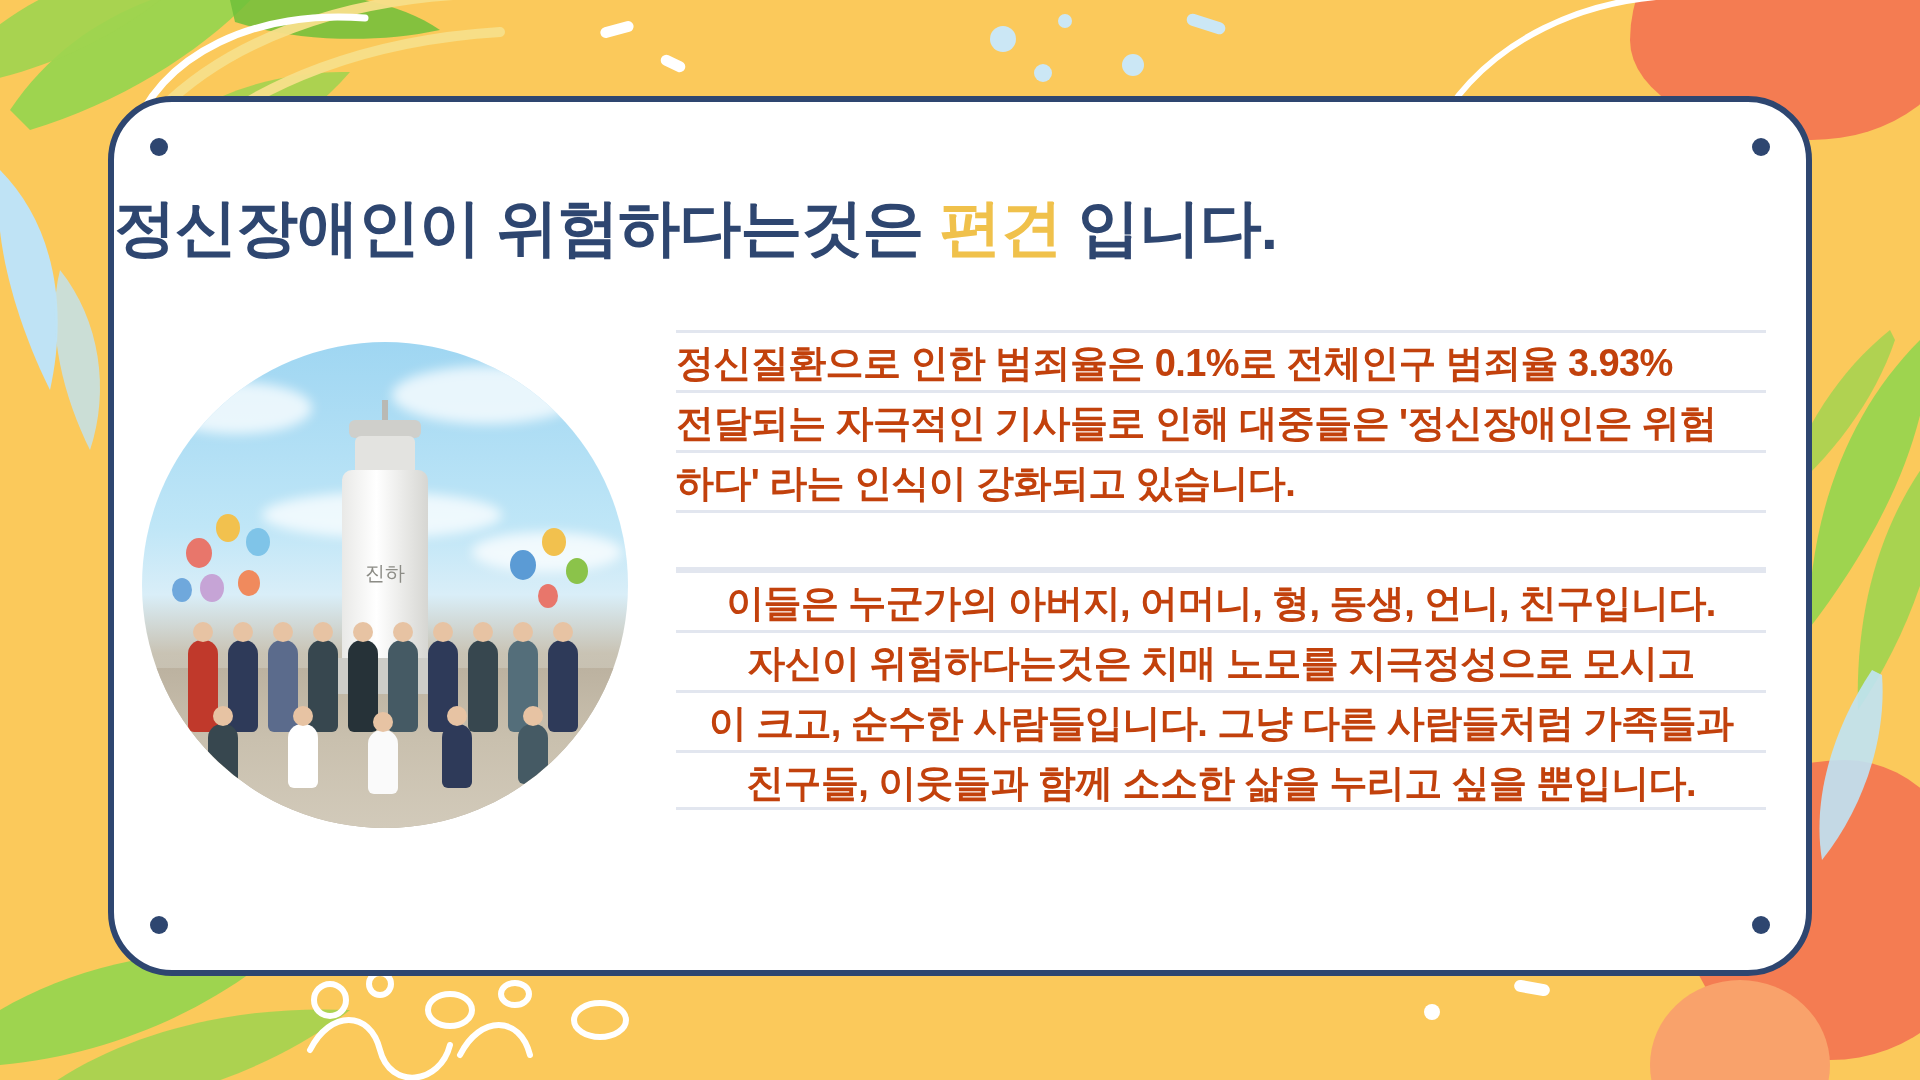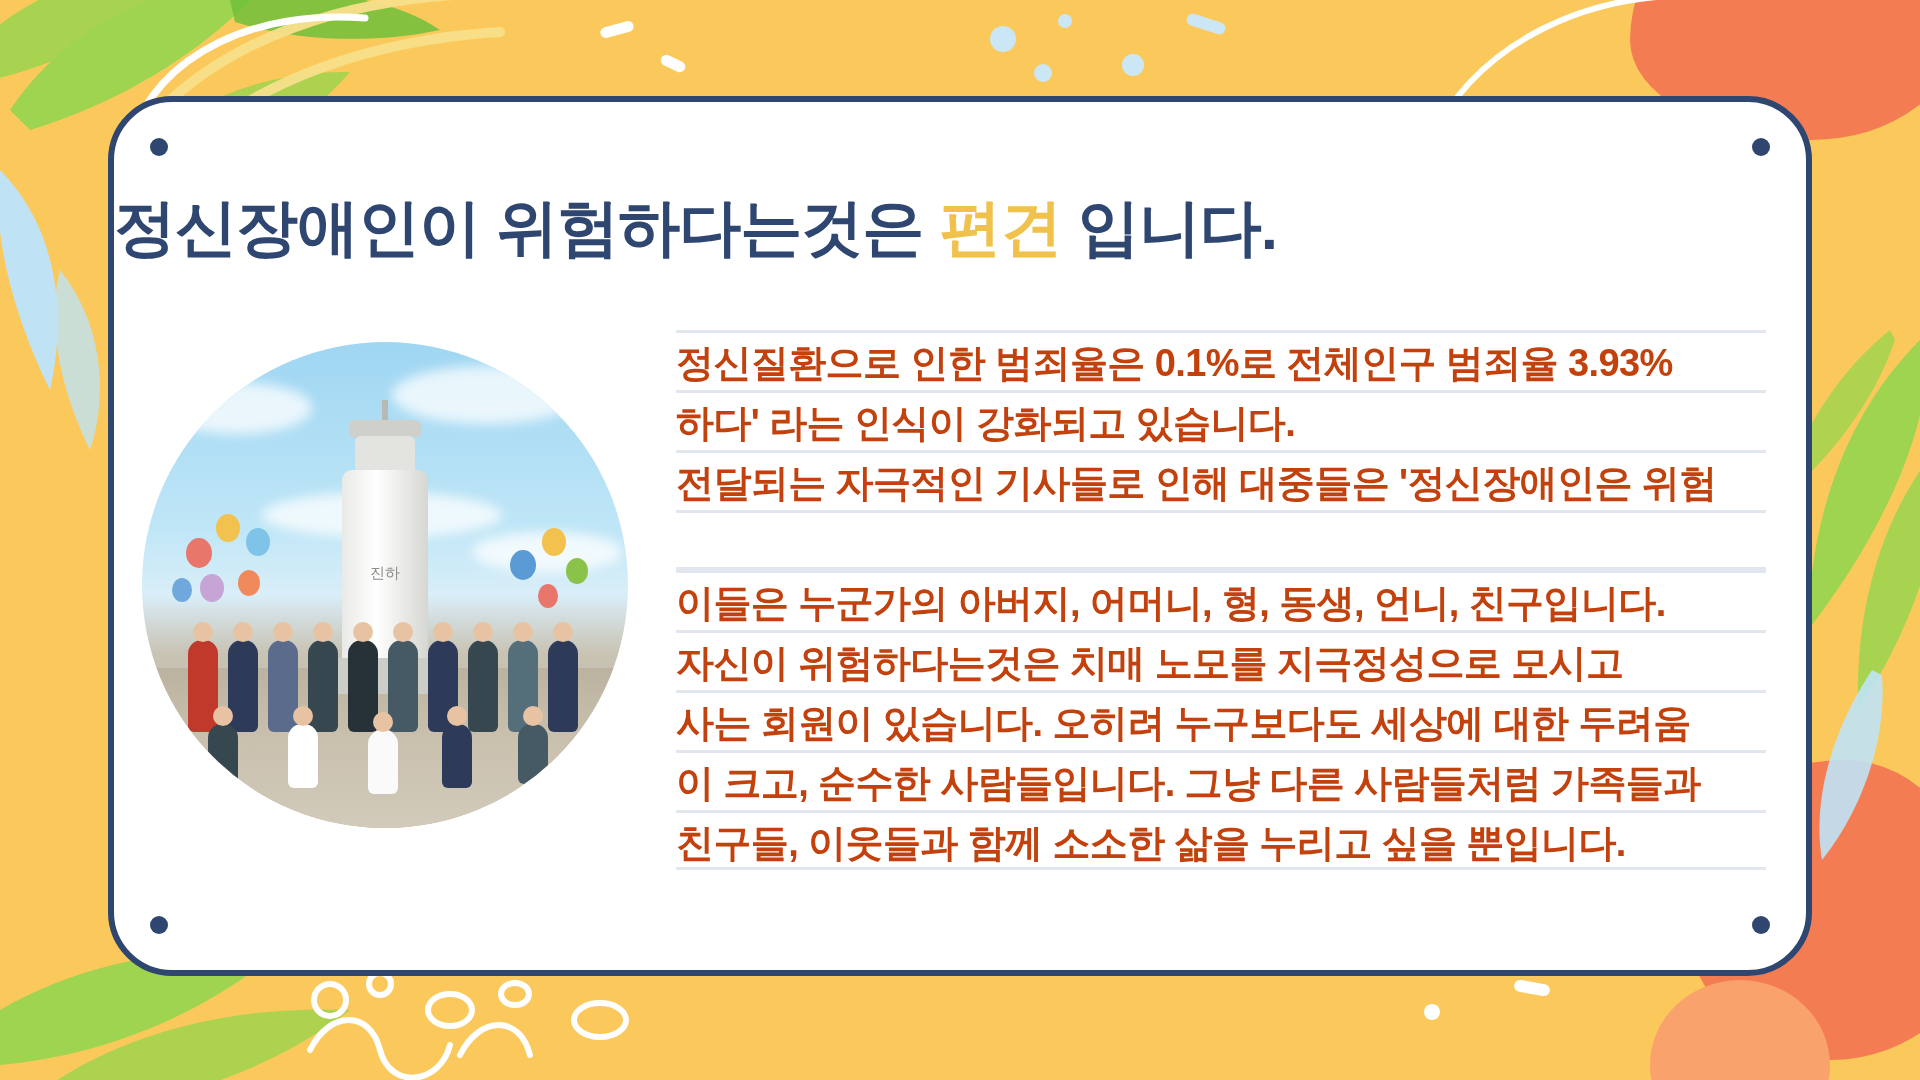--- a/index.html
+++ b/index.html
@@ -141,21 +141,21 @@
     line-height:60px;
     font-size:38px;
     color:#c2410c;
     font-weight:bold;
     letter-spacing:-0.6px;
     border-top:3px solid #E2E6EF;
     white-space:nowrap;
   }
   .line.blank { color:transparent; }
   .line:last-child { border-bottom:3px solid #E2E6EF; }
-  .para + .para { margin-top:0; }
+  .para + .para { margin-top:0;text-align:center; }
 </style>
 </head>
 <body>
 
 <div id="bg-decor">
 
   <svg width="560" height="330" style="position:absolute;left:-30px;top:-40px;">
     <g fill="#9ED44F">
       <path d="M40 150 C100 60 200 20 300 18 C250 80 160 140 60 170 Z"></path>
       <path d="M0 90 C60 30 150 0 240 -6 C190 50 110 100 20 120 Z" opacity="0.9"></path>
@@ -259,21 +259,21 @@
     <div class="cloud" style="left:330px;top:190px;width:150px;height:40px;"></div>
 
     <div class="ground"></div>
 
     <div style="position:absolute;left:0;right:0;top:20px;height:340px;">
       <div class="lh-pole"></div>
       <div class="lh-cap"></div>
       <div class="lh-top"></div>
       <div class="lh-body"></div>
       <div class="lh-base"></div>
-      <div style="position:absolute;left:50%;transform:translateX(-50%);top:200px;width:46px;height:22px;color:#8C8C86;font-size:15px;text-align:center;line-height:22px;">진하</div>
+      <div style="position:absolute;left:50%;transform:translateX(-50%);top:200px;width:46px;height:22px;color:#8C8C86;font-size:20px;text-align:center;line-height:22px;">진하</div>
     </div>
 
     <div class="balloon" style="left:44px;top:196px;width:26px;height:30px;background:#E8766B;"></div>
     <div class="balloon" style="left:74px;top:172px;width:24px;height:28px;background:#F2C14E;"></div>
     <div class="balloon" style="left:104px;top:186px;width:24px;height:28px;background:#7FC4E8;"></div>
     <div class="balloon" style="left:58px;top:232px;width:24px;height:28px;background:#C6A4D6;"></div>
     <div class="balloon" style="left:96px;top:228px;width:22px;height:26px;background:#F08A5D;"></div>
     <div class="balloon" style="left:30px;top:236px;width:20px;height:24px;background:#6FA8DC;"></div>
     <div class="balloon" style="left:368px;top:208px;width:26px;height:30px;background:#5B9BD5;"></div>
     <div class="balloon" style="left:400px;top:186px;width:24px;height:28px;background:#F2C14E;"></div>
@@ -325,27 +325,26 @@
       </div>
     <div class="person" style="left:376px;bottom:44px;height:60px;background:#455A64;">
         <span class="head"></span>
       </div>
   </div>
 
   <div id="textblock">
 
     <div class="para">
       <div class="line">정신질환으로 인한 범죄율은 0.1%로 전체인구 범죄율 3.93%</div>
+      <div class="line">전달되는 자극적인 기사들로 인해 대중들은 '정신장애인은 위험</div>
       <div class="line">하다' 라는 인식이 강화되고 있습니다.</div>
-      <div class="line">전달되는 자극적인 기사들로 인해 대중들은 '정신장애인은 위험</div>
       <div class="line blank"></div>
     </div>
 
     <div class="para">
       <div class="line">이들은 누군가의 아버지, 어머니, 형, 동생, 언니, 친구입니다.</div>
       <div class="line">자신이 위험하다는것은 치매 노모를 지극정성으로 모시고</div>
-      <div class="line">사는 회원이 있습니다. 오히려 누구보다도 세상에 대한 두려움</div>
       <div class="line">이 크고, 순수한 사람들입니다. 그냥 다른 사람들처럼 가족들과</div>
       <div class="line">친구들, 이웃들과 함께 소소한 삶을 누리고 싶을 뿐입니다.</div>
     </div>
 
   </div>
 </div>
 
 </body></html>

